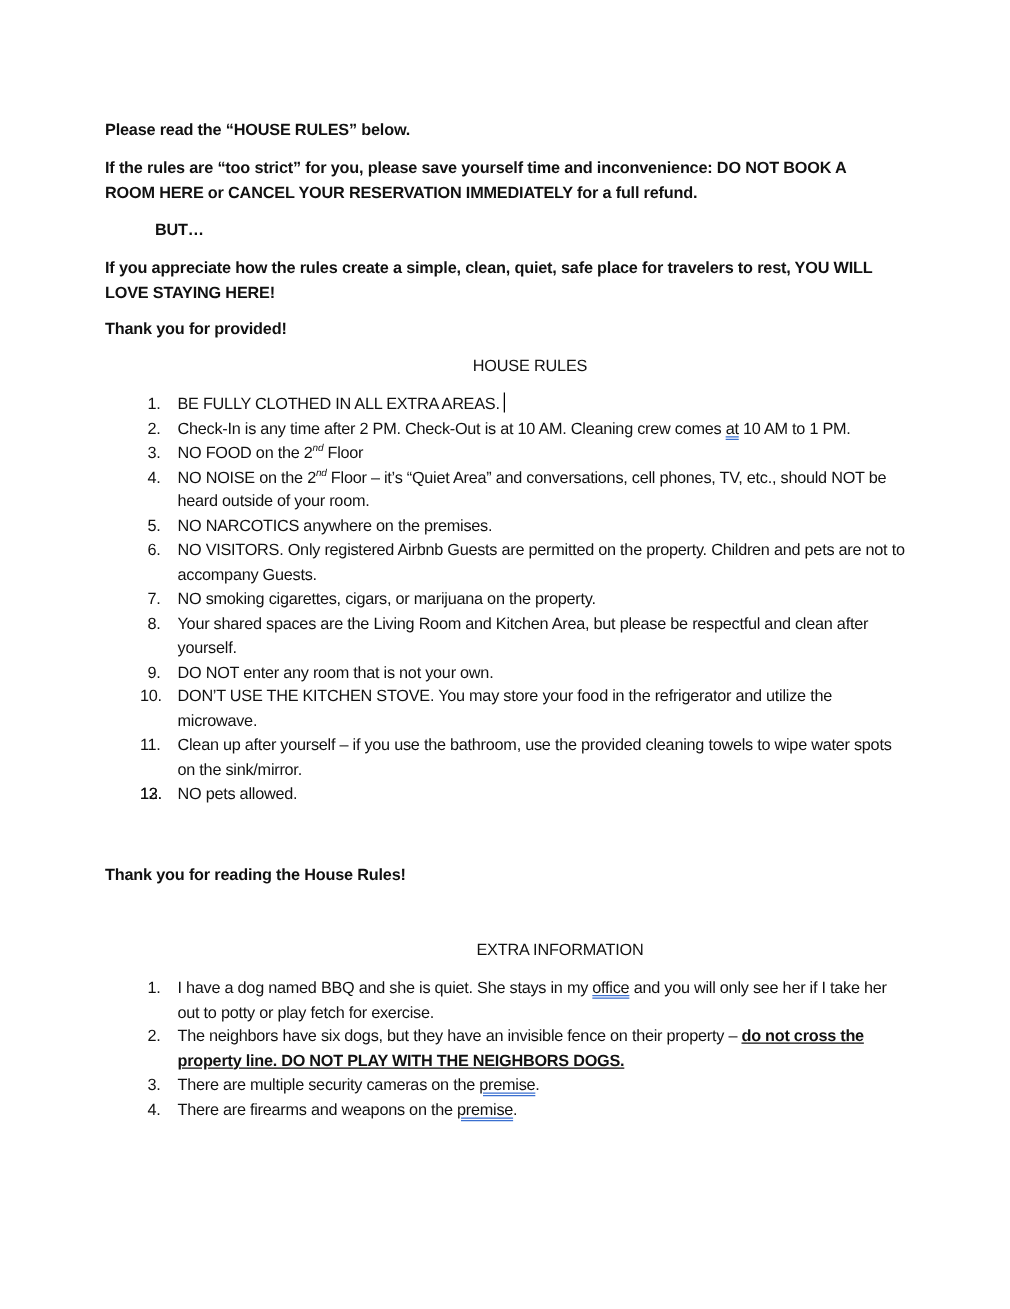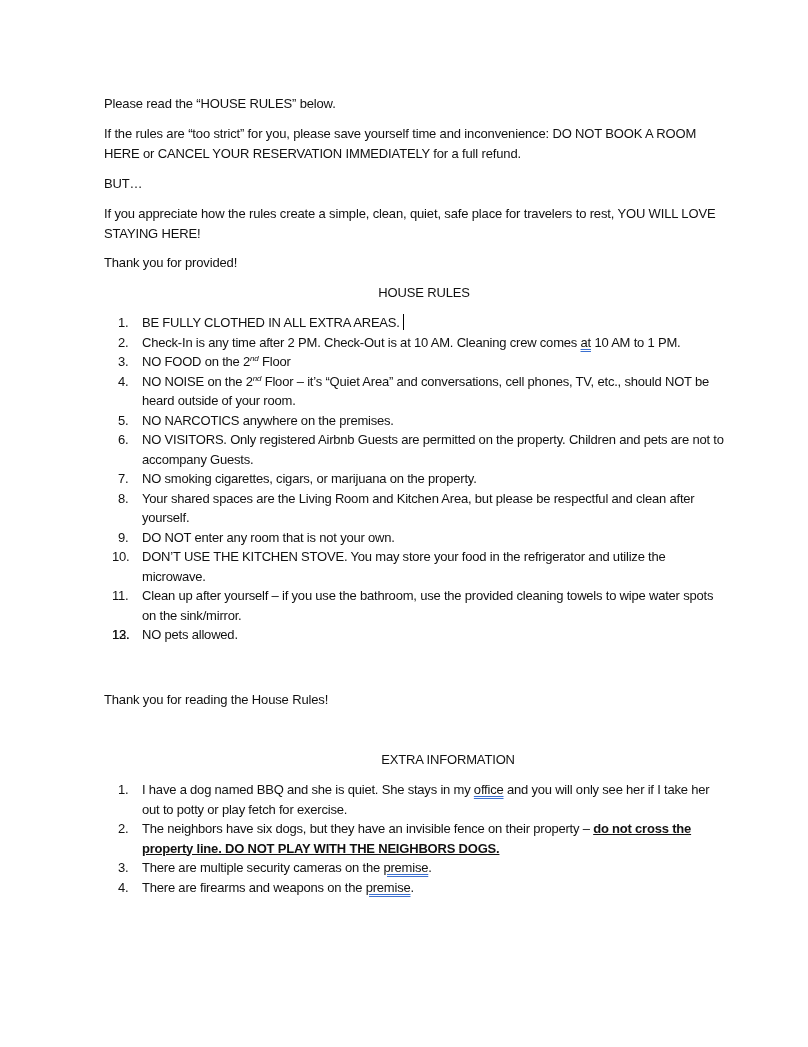--- a/index.html
+++ b/index.html
@@ -17,26 +17,27 @@
       font-size: 13px;
     }
     .page {
       position: absolute;
       left: 0; top: 0;
       width: 808px; height: 1047px;
       background: #ffffff;
     }
     .p {
       position: absolute;
-      left: 104px;
+      left: 84px;
       width: 630px;
       line-height: 19.5px;
       margin: 0;
       white-space: normal;
       letter-spacing: -0.15px;
+      font-weight: bold;
     }
     .heading {
       position: absolute;
       left: 0;
       width: 800px;
       text-align: center;
       line-height: 19.5px;
       letter-spacing: -0.15px;
       margin-left: 24px;
     }
@@ -85,21 +86,21 @@
       margin-left: 3px;
     }
   </style>
 </head>
 <body>
 
 <div class="page">
 
   <p class="p" style="top:94px;">Please read the “HOUSE RULES” below.</p>
   <p class="p" style="top:124px;">If the rules are “too strict” for you, please save yourself time and inconvenience: DO NOT BOOK A ROOM HERE or CANCEL YOUR RESERVATION IMMEDIATELY for a full refund.</p>
-  <p class="p" style="top:174px;">BUT…</p>
+  <p class="p" style="top:174px;margin-left:40px;">BUT…</p>
   <p class="p" style="top:204px;">If you appreciate how the rules create a simple, clean, quiet, safe place for travelers to rest, YOU WILL LOVE STAYING HERE!</p>
   <p class="p" style="top:253px;">Thank you for provided!</p>
 
   <div class="heading" style="top:283px;">HOUSE RULES</div>
 
   <ol class="list" style="top:313px;">
     <li>
       <span class="num">1.</span>
       <span>BE FULLY CLOTHED IN ALL EXTRA AREAS.</span><span class="cursor"></span>
     </li>

